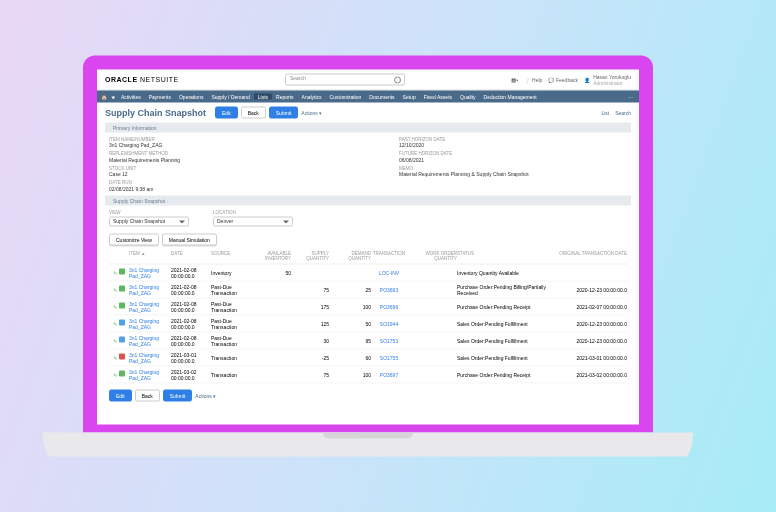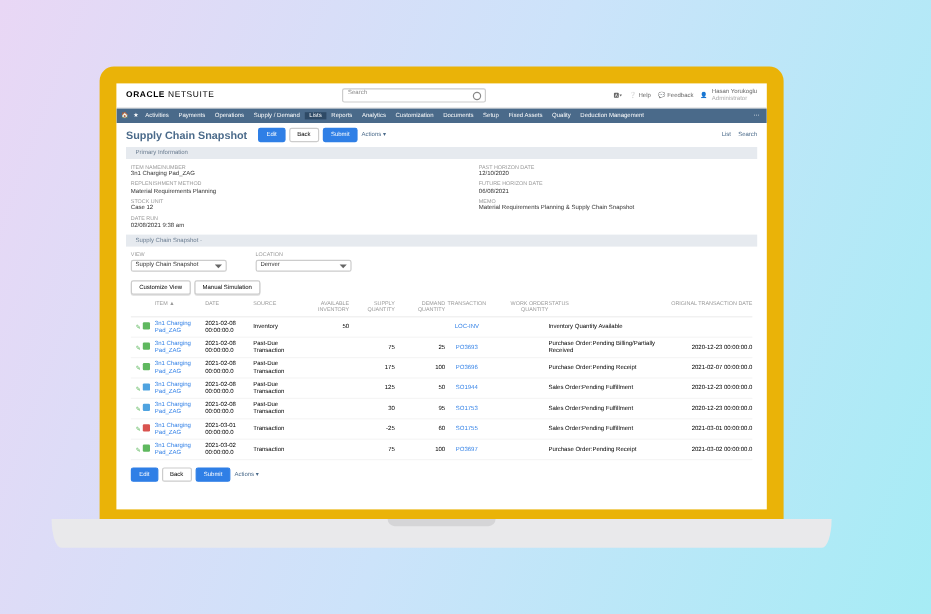--- a/index.html
+++ b/index.html
@@ -1,19 +1,19 @@
 <!DOCTYPE html>
 <html><head>
 <meta charset="utf-8">
 <style>
 * { margin: 0; padding: 0; box-sizing: border-box; font-family: Arial, Helvetica, sans-serif; }
 body { background: linear-gradient(110deg, #e9d7f5 0%, #cce3fa 50%, #a6ecf5 100%); width: 776px; height: 512px; overflow: hidden; position: relative; }
 
 .laptop { position: absolute; left: 50%; top: 50%; transform: translate(-50%, -50%); }
-.screen-bezel { background: #eab308; padding: 14px 14px 8px 14px; border-radius: 12px 12px 0 0; width: 570px; }
+.screen-bezel { background: #d946ef; padding: 14px 14px 8px 14px; border-radius: 12px 12px 0 0; width: 570px; }
 .screen { background: #fff; width: 100%; height: 355px; overflow: hidden; font-size: 5px; line-height: 1.2; }
 .base { width: 650px; height: 24px; background: #e9e9eb; border-radius: 0 0 20px 20px / 0 0 60px 60px; margin-left: -40px; }
 .base-notch { width: 90px; height: 6px; background: #d5d5d7; margin: 0 auto; border-radius: 0 0 6px 6px; }
 
 
 .hdr { display: flex; align-items: center; padding: 4px 8px; border-bottom: 1px solid #ddd; }
 .brand { font-size: 7px; font-weight: 400; letter-spacing: 0.5px; }
 .brand b { font-weight: 800; }
 .search-wrap { flex: 1; display: flex; justify-content: center; }
 .search { width: 120px; height: 12px; border: 1px solid #ccc; border-radius: 2px; font-size: 5px; padding: 0 14px 0 4px; color: #888; position: relative; }

